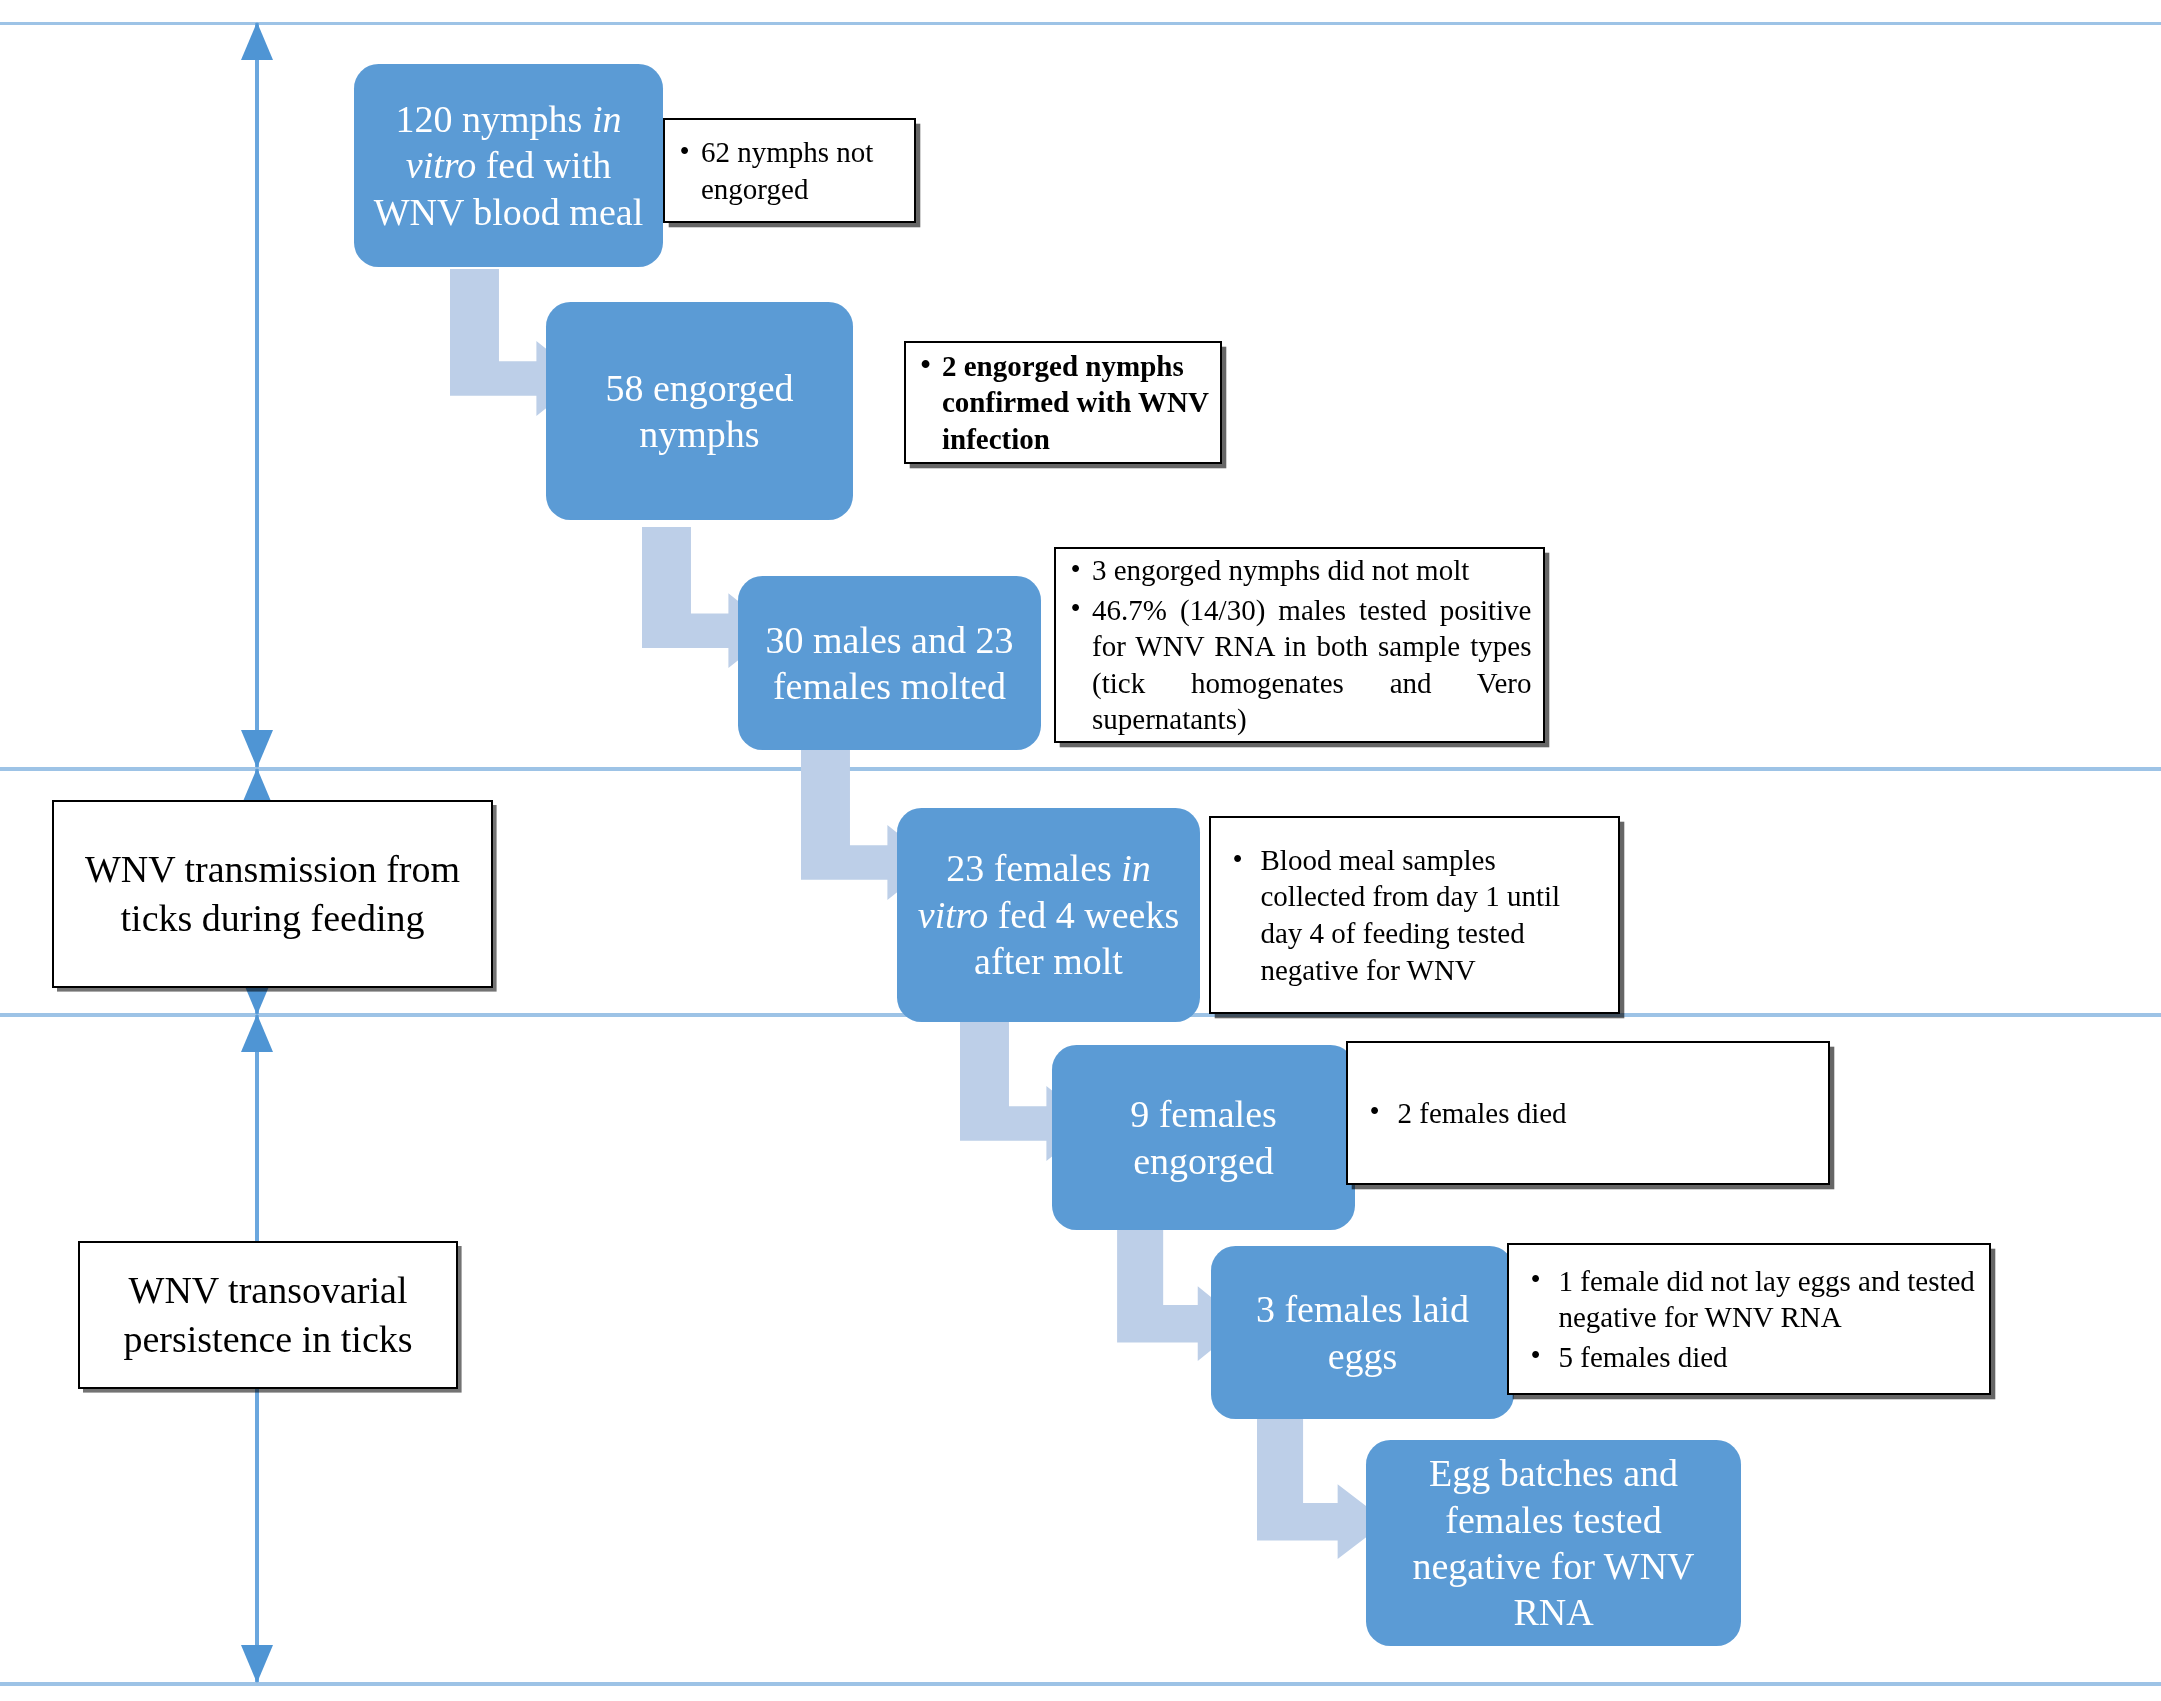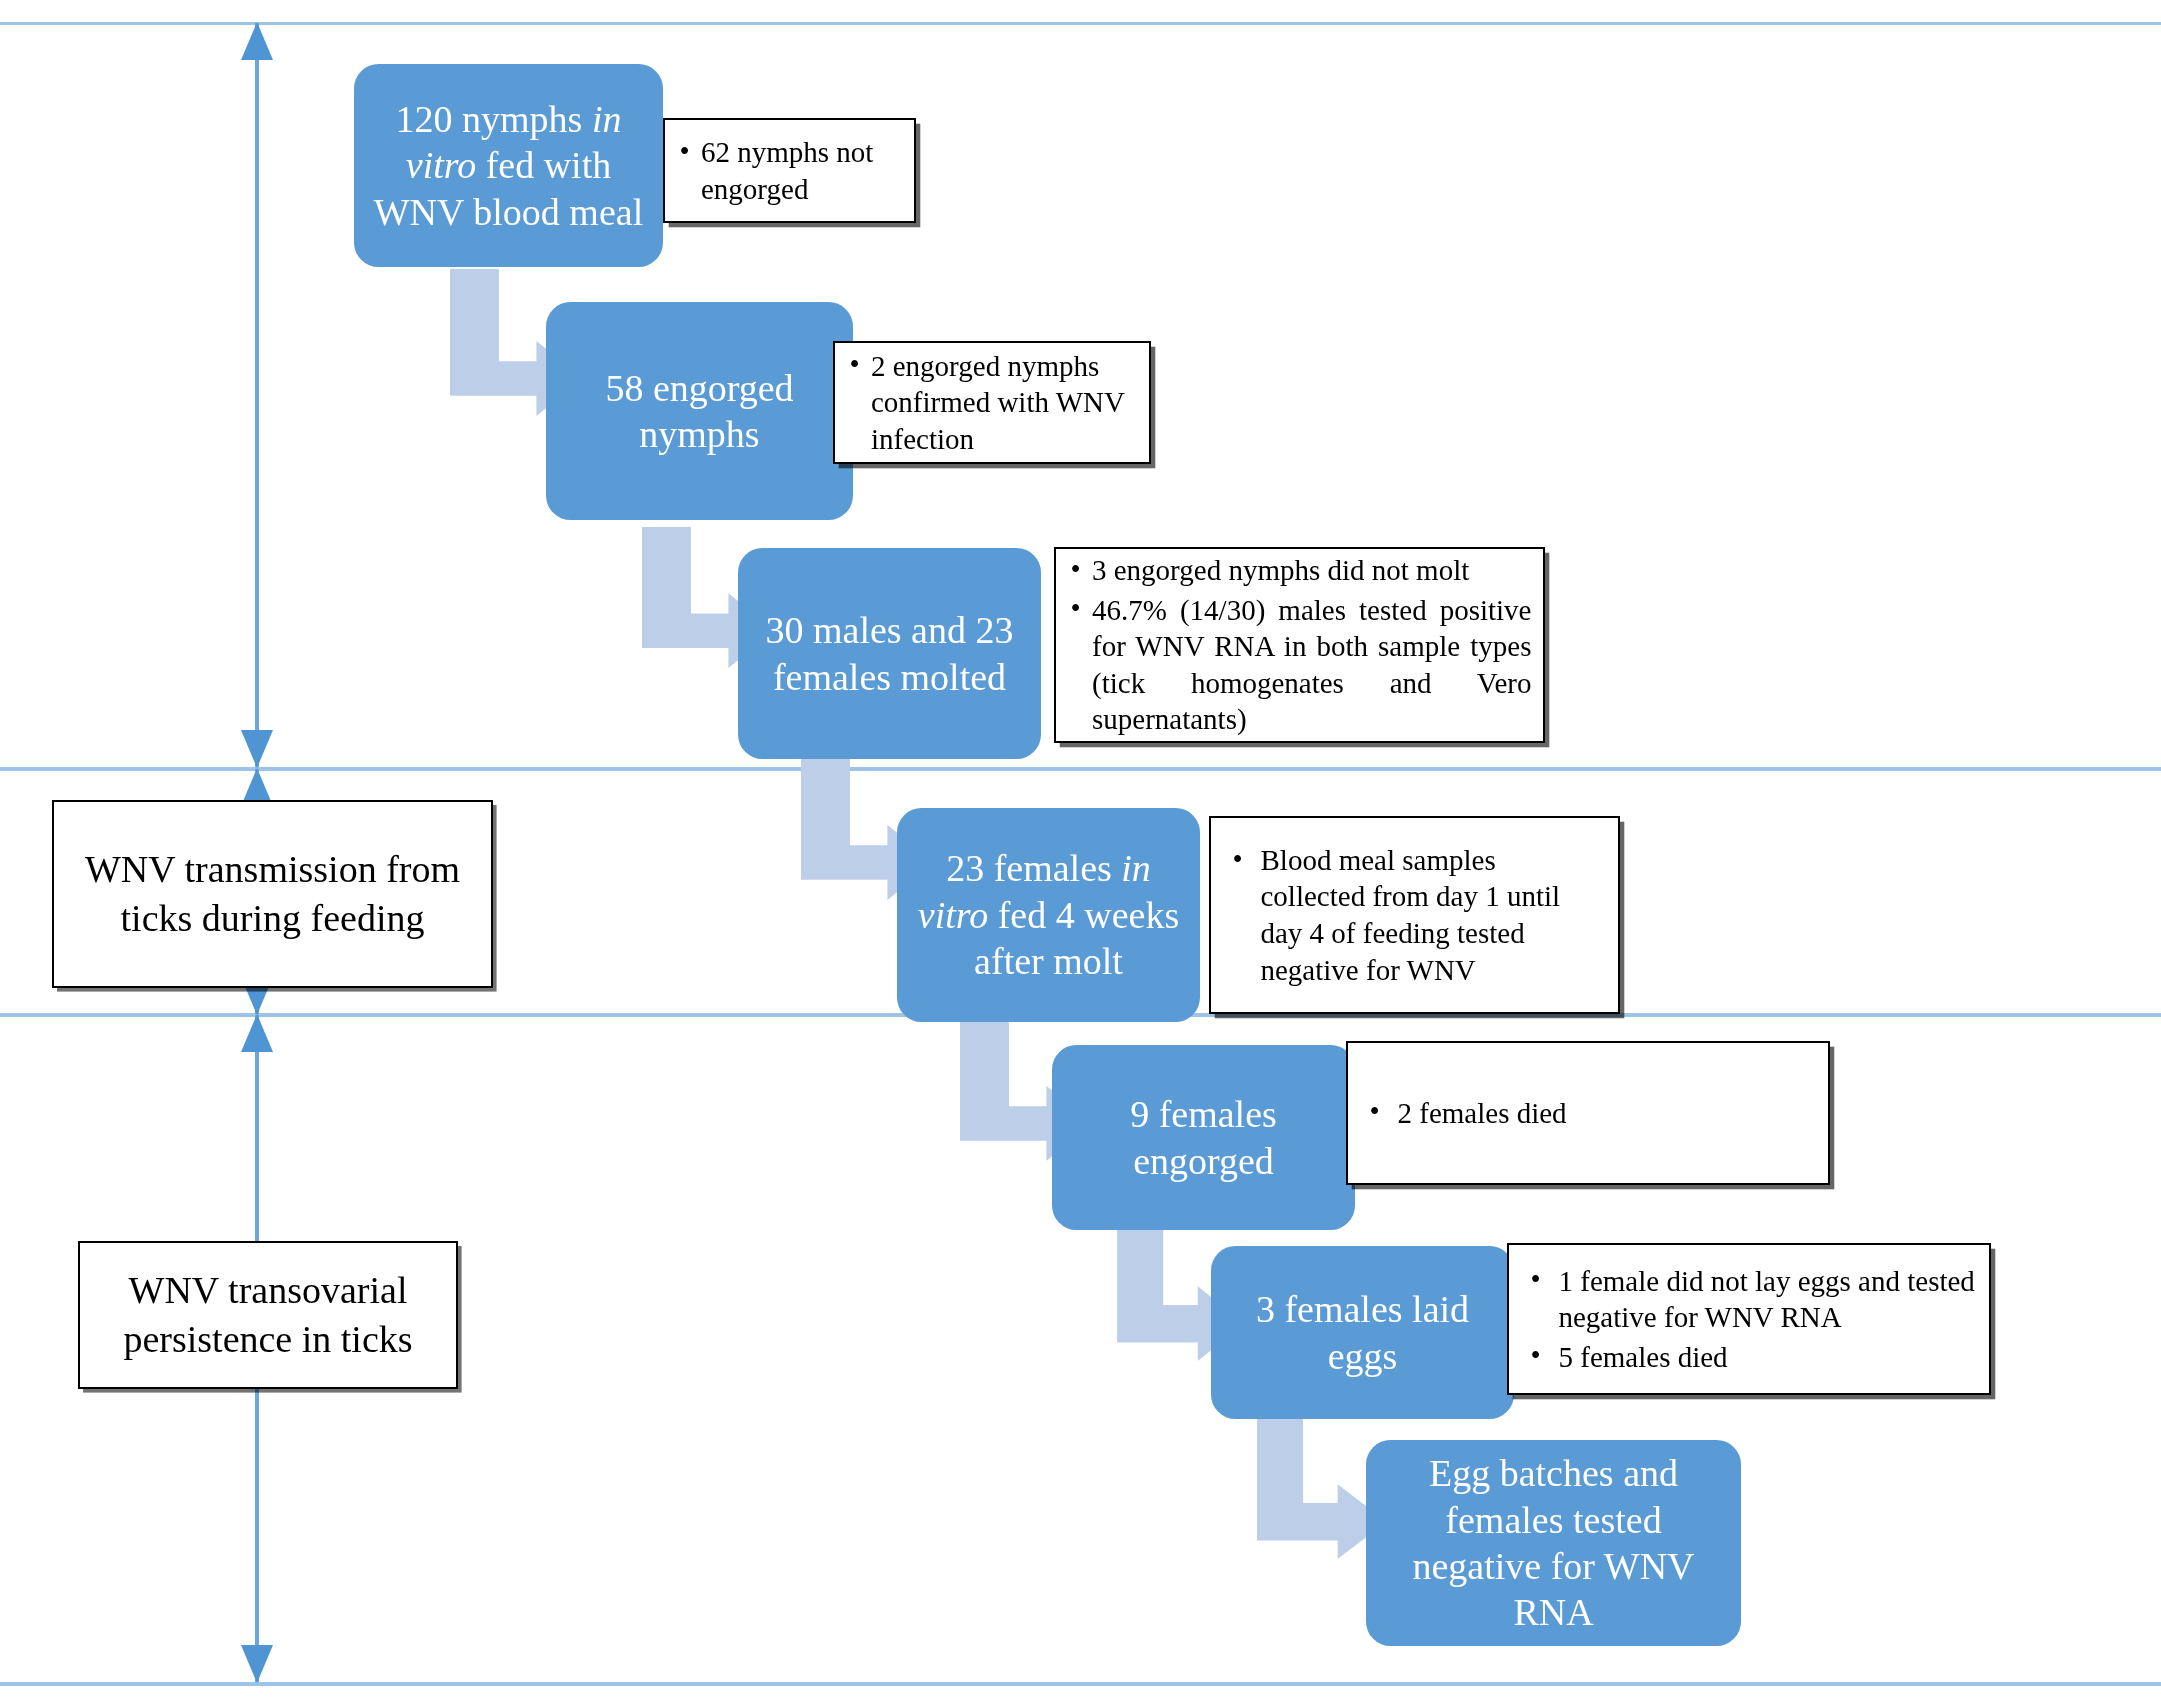--- a/index.html
+++ b/index.html
@@ -208,21 +208,21 @@
   </div>
 
   <div class="blue-box" style="left:354px; top:64px; width:309px; height:203px;">
     <span>120 nymphs <i>in vitro</i> fed with WNV blood meal</span>
   </div>
 
   <div class="blue-box" style="left:546px; top:302px; width:307px; height:218px;">
     <span>58 engorged nymphs</span>
   </div>
 
-  <div class="blue-box" style="left:738px; top:548px; width:303px; height:211px;">
+  <div class="blue-box" style="left:738px; top:576px; width:303px; height:174px;">
     <span>30 males and 23 females molted</span>
   </div>
 
   <div class="blue-box" style="left:897px; top:808px; width:303px; height:214px;">
     <span>23 females <i>in vitro</i> fed 4 weeks after molt</span>
   </div>
 
   <div class="blue-box" style="left:1052px; top:1045px; width:303px; height:185px;">
     <span>9 females engorged</span>
   </div>
@@ -234,21 +234,21 @@
   <div class="blue-box" style="left:1366px; top:1440px; width:375px; height:206px;">
     <span>Egg batches and females tested negative for WNV RNA</span>
   </div>
 
   <div class="note-box" style="left:663px; top:118px; width:253px; height:105px;">
     <ul>
       <li>62 nymphs not engorged</li>
     </ul>
   </div>
 
-  <div class="note-box" style="left:833px; top:341px; width:318px; height:123px;">
+  <div class="note-box" style="left:904px; top:341px; width:318px; height:123px;font-weight:bold;">
     <ul>
       <li>2 engorged nymphs confirmed with  WNV infection</li>
     </ul>
   </div>
 
   <div class="note-box justify" style="left:1054px; top:547px; width:491px; height:196px;">
     <ul>
       <li>3 engorged nymphs did not molt</li>
       <li>46.7% (14/30) males tested positive for WNV RNA in both sample types (tick homogenates and Vero supernatants)</li>
     </ul>

